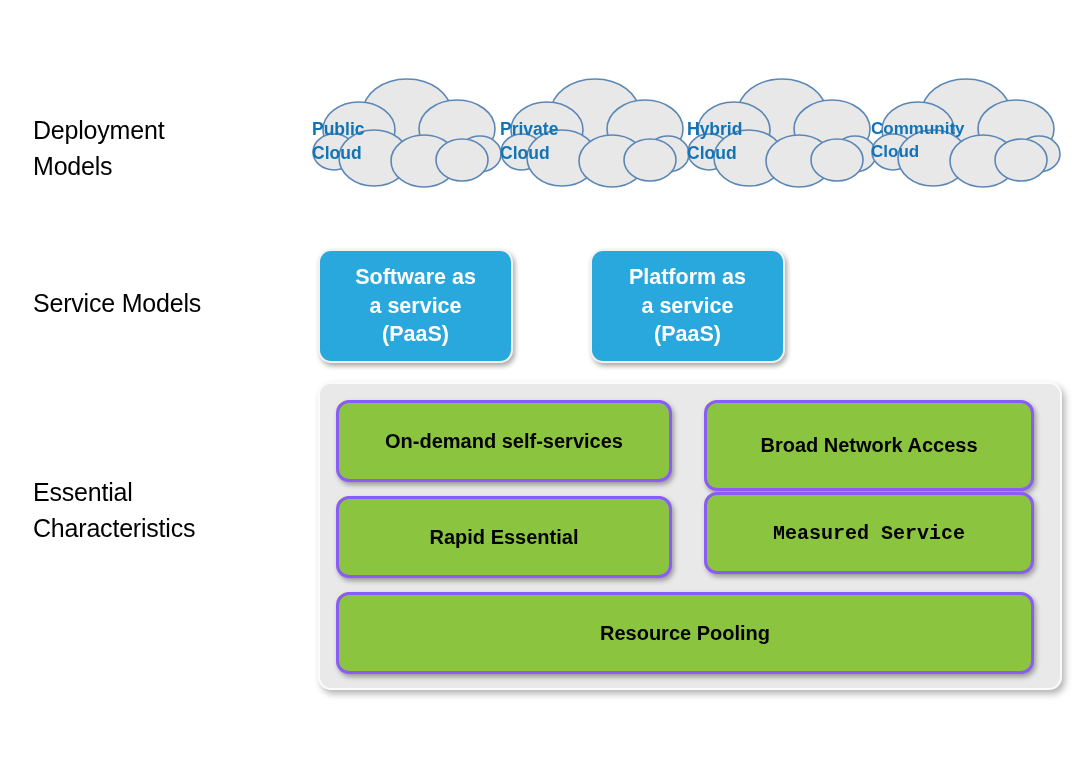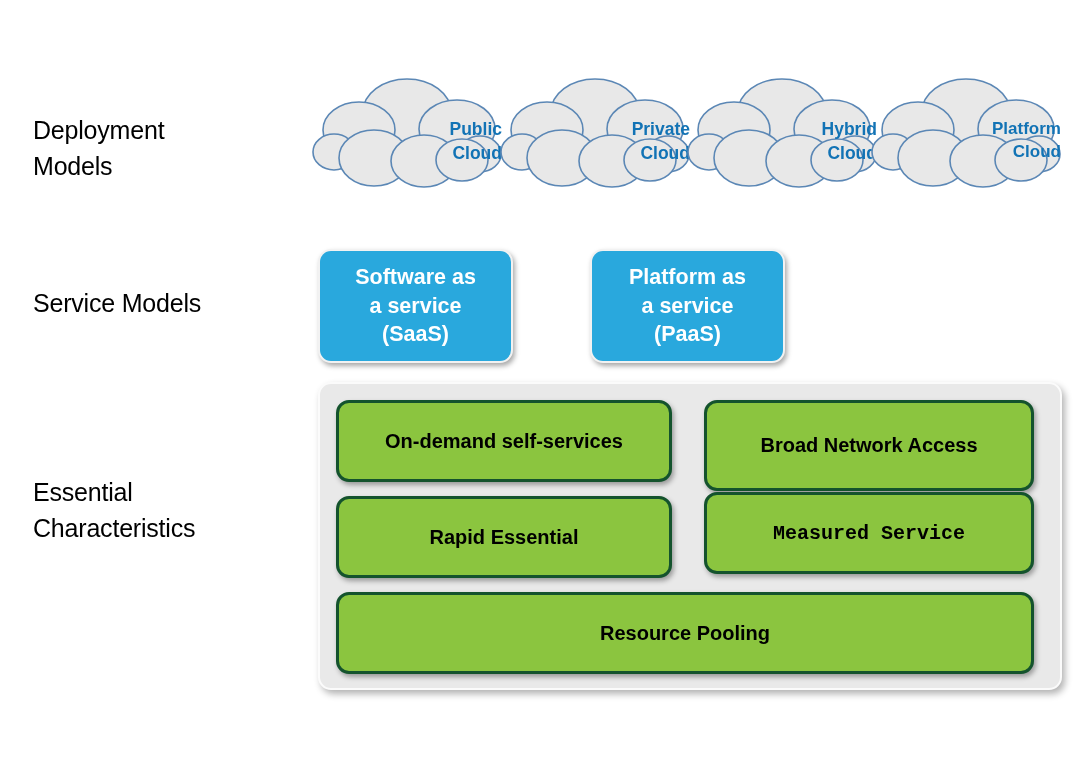--- a/index.html
+++ b/index.html
@@ -42,21 +42,21 @@
     width: 190px;
     height: 118px;
     top: 0;
   }
   .cloud svg { display: block; width: 190px; height: 118px; }
   .cloud-label {
     position: absolute;
     left: 0;
     right: 0;
     top: 46px;
-    text-align: right;
+    text-align: left;
     font-size: 17.5px;
     font-weight: bold;
     color: #1273b5;
     line-height: 1.35;
     white-space: pre-line;
     pointer-events: none;
   }
   #cloud-public    { left: 2px;   }
   #cloud-private   { left: 190px; }
   #cloud-hybrid    { left: 377px; }
@@ -104,21 +104,21 @@
     box-sizing: border-box;
     background: #e9e9e9;
     border: 2px solid #fbfbfb;
     border-radius: 13px;
     box-shadow: 3px 4px 7px rgba(0,0,0,0.30);
   }
   .char-box {
     position: absolute;
     box-sizing: border-box;
     background: #8bc53f;
-    border: 3px solid #14532d;
+    border: 3px solid #8b5cf6;
     border-radius: 13px;
     box-shadow: 2px 3px 5px rgba(0,0,0,0.34);
     color: #000000;
     font-size: 20px;
     font-weight: bold;
     display: flex;
     align-items: center;
     justify-content: center;
     text-align: center;
   }
@@ -193,32 +193,32 @@
         <ellipse cx="95" cy="40" rx="44" ry="33"></ellipse>
         <ellipse cx="47" cy="58" rx="36" ry="28"></ellipse>
         <ellipse cx="145" cy="57" rx="38" ry="29"></ellipse>
         <ellipse cx="22" cy="80" rx="21" ry="18"></ellipse>
         <ellipse cx="168" cy="82" rx="21" ry="18"></ellipse>
         <ellipse cx="62" cy="86" rx="35" ry="28"></ellipse>
         <ellipse cx="112" cy="89" rx="33" ry="26"></ellipse>
         <ellipse cx="150" cy="88" rx="26" ry="21"></ellipse>
       </g>
     </svg>
-    <div class="cloud-label">Platform
+    <div class="cloud-label">Community
 Cloud</div>
   </div>
 
 </div>
 
 <div class="row-label" id="label-service">Service Models</div>
 
 <div class="service-row">
   <div class="service-box" id="box-saas">Software as
 a service
-(SaaS)</div>
+(PaaS)</div>
   <div class="service-box" id="box-paas">Platform as
 a service
 (PaaS)</div>
 </div>
 
 <div class="row-label" id="label-essential">Essential
 Characteristics</div>
 
 <div class="essential-panel">
   <div class="char-box" id="char-on-demand">On-demand self-services</div>

